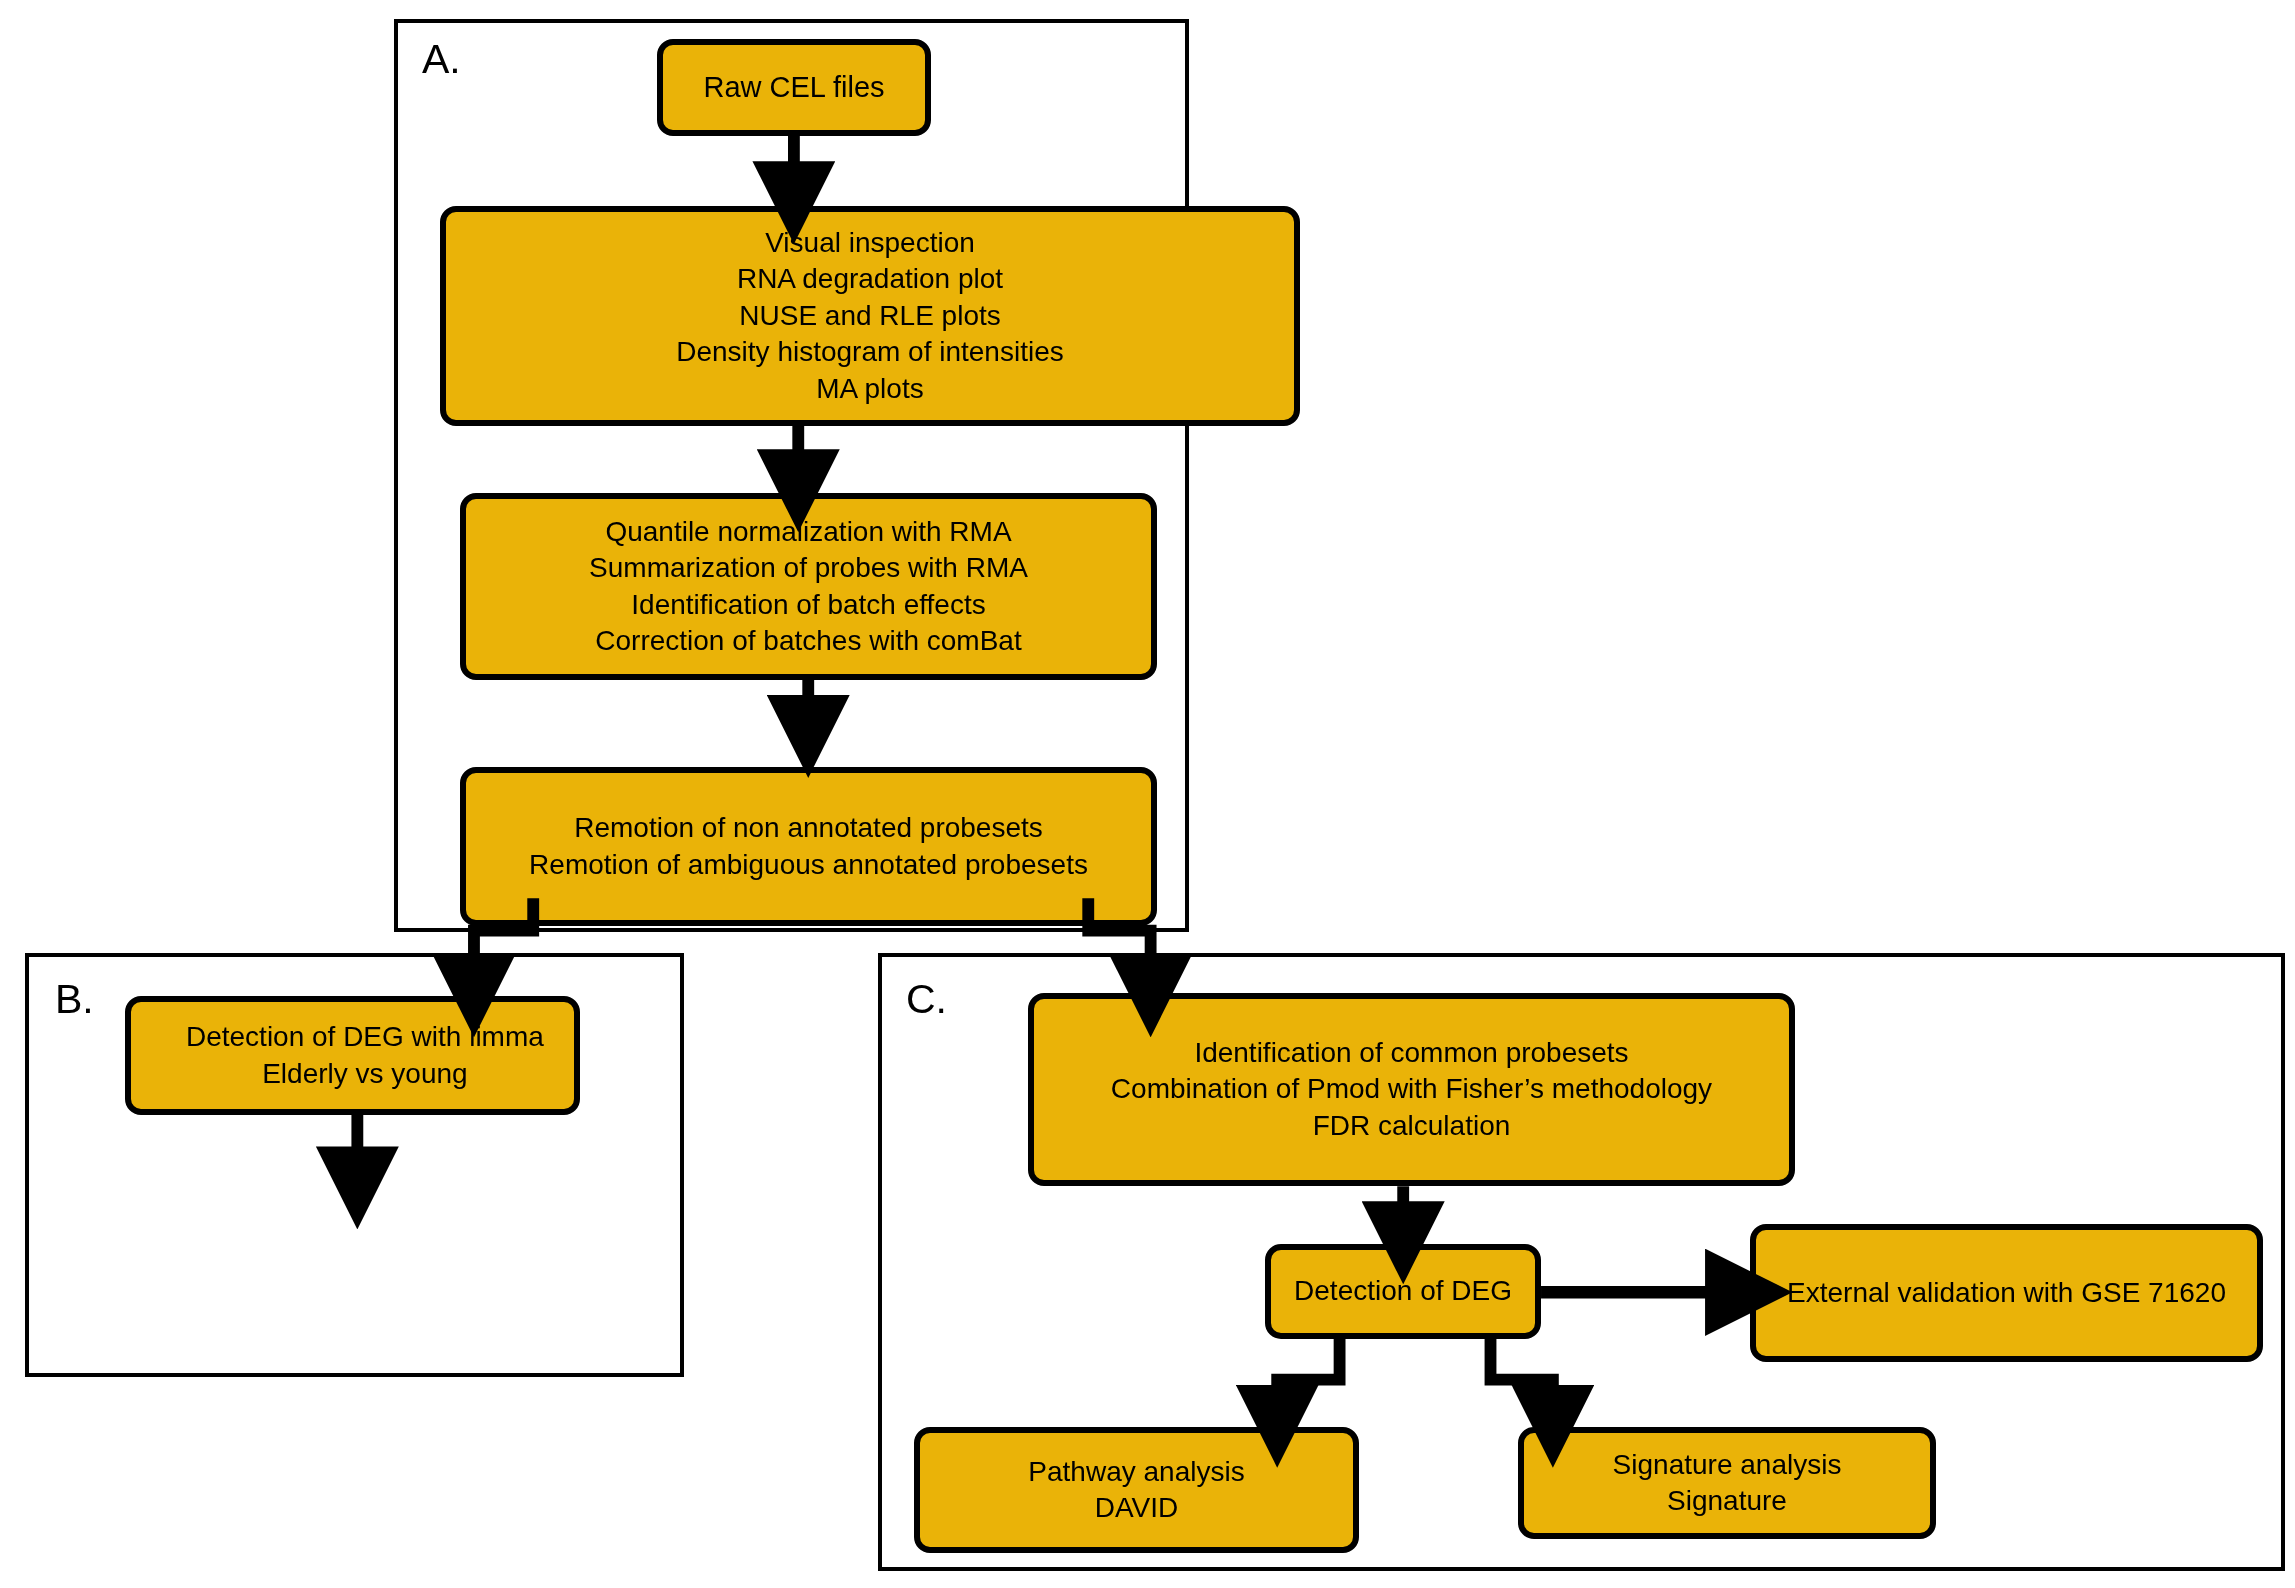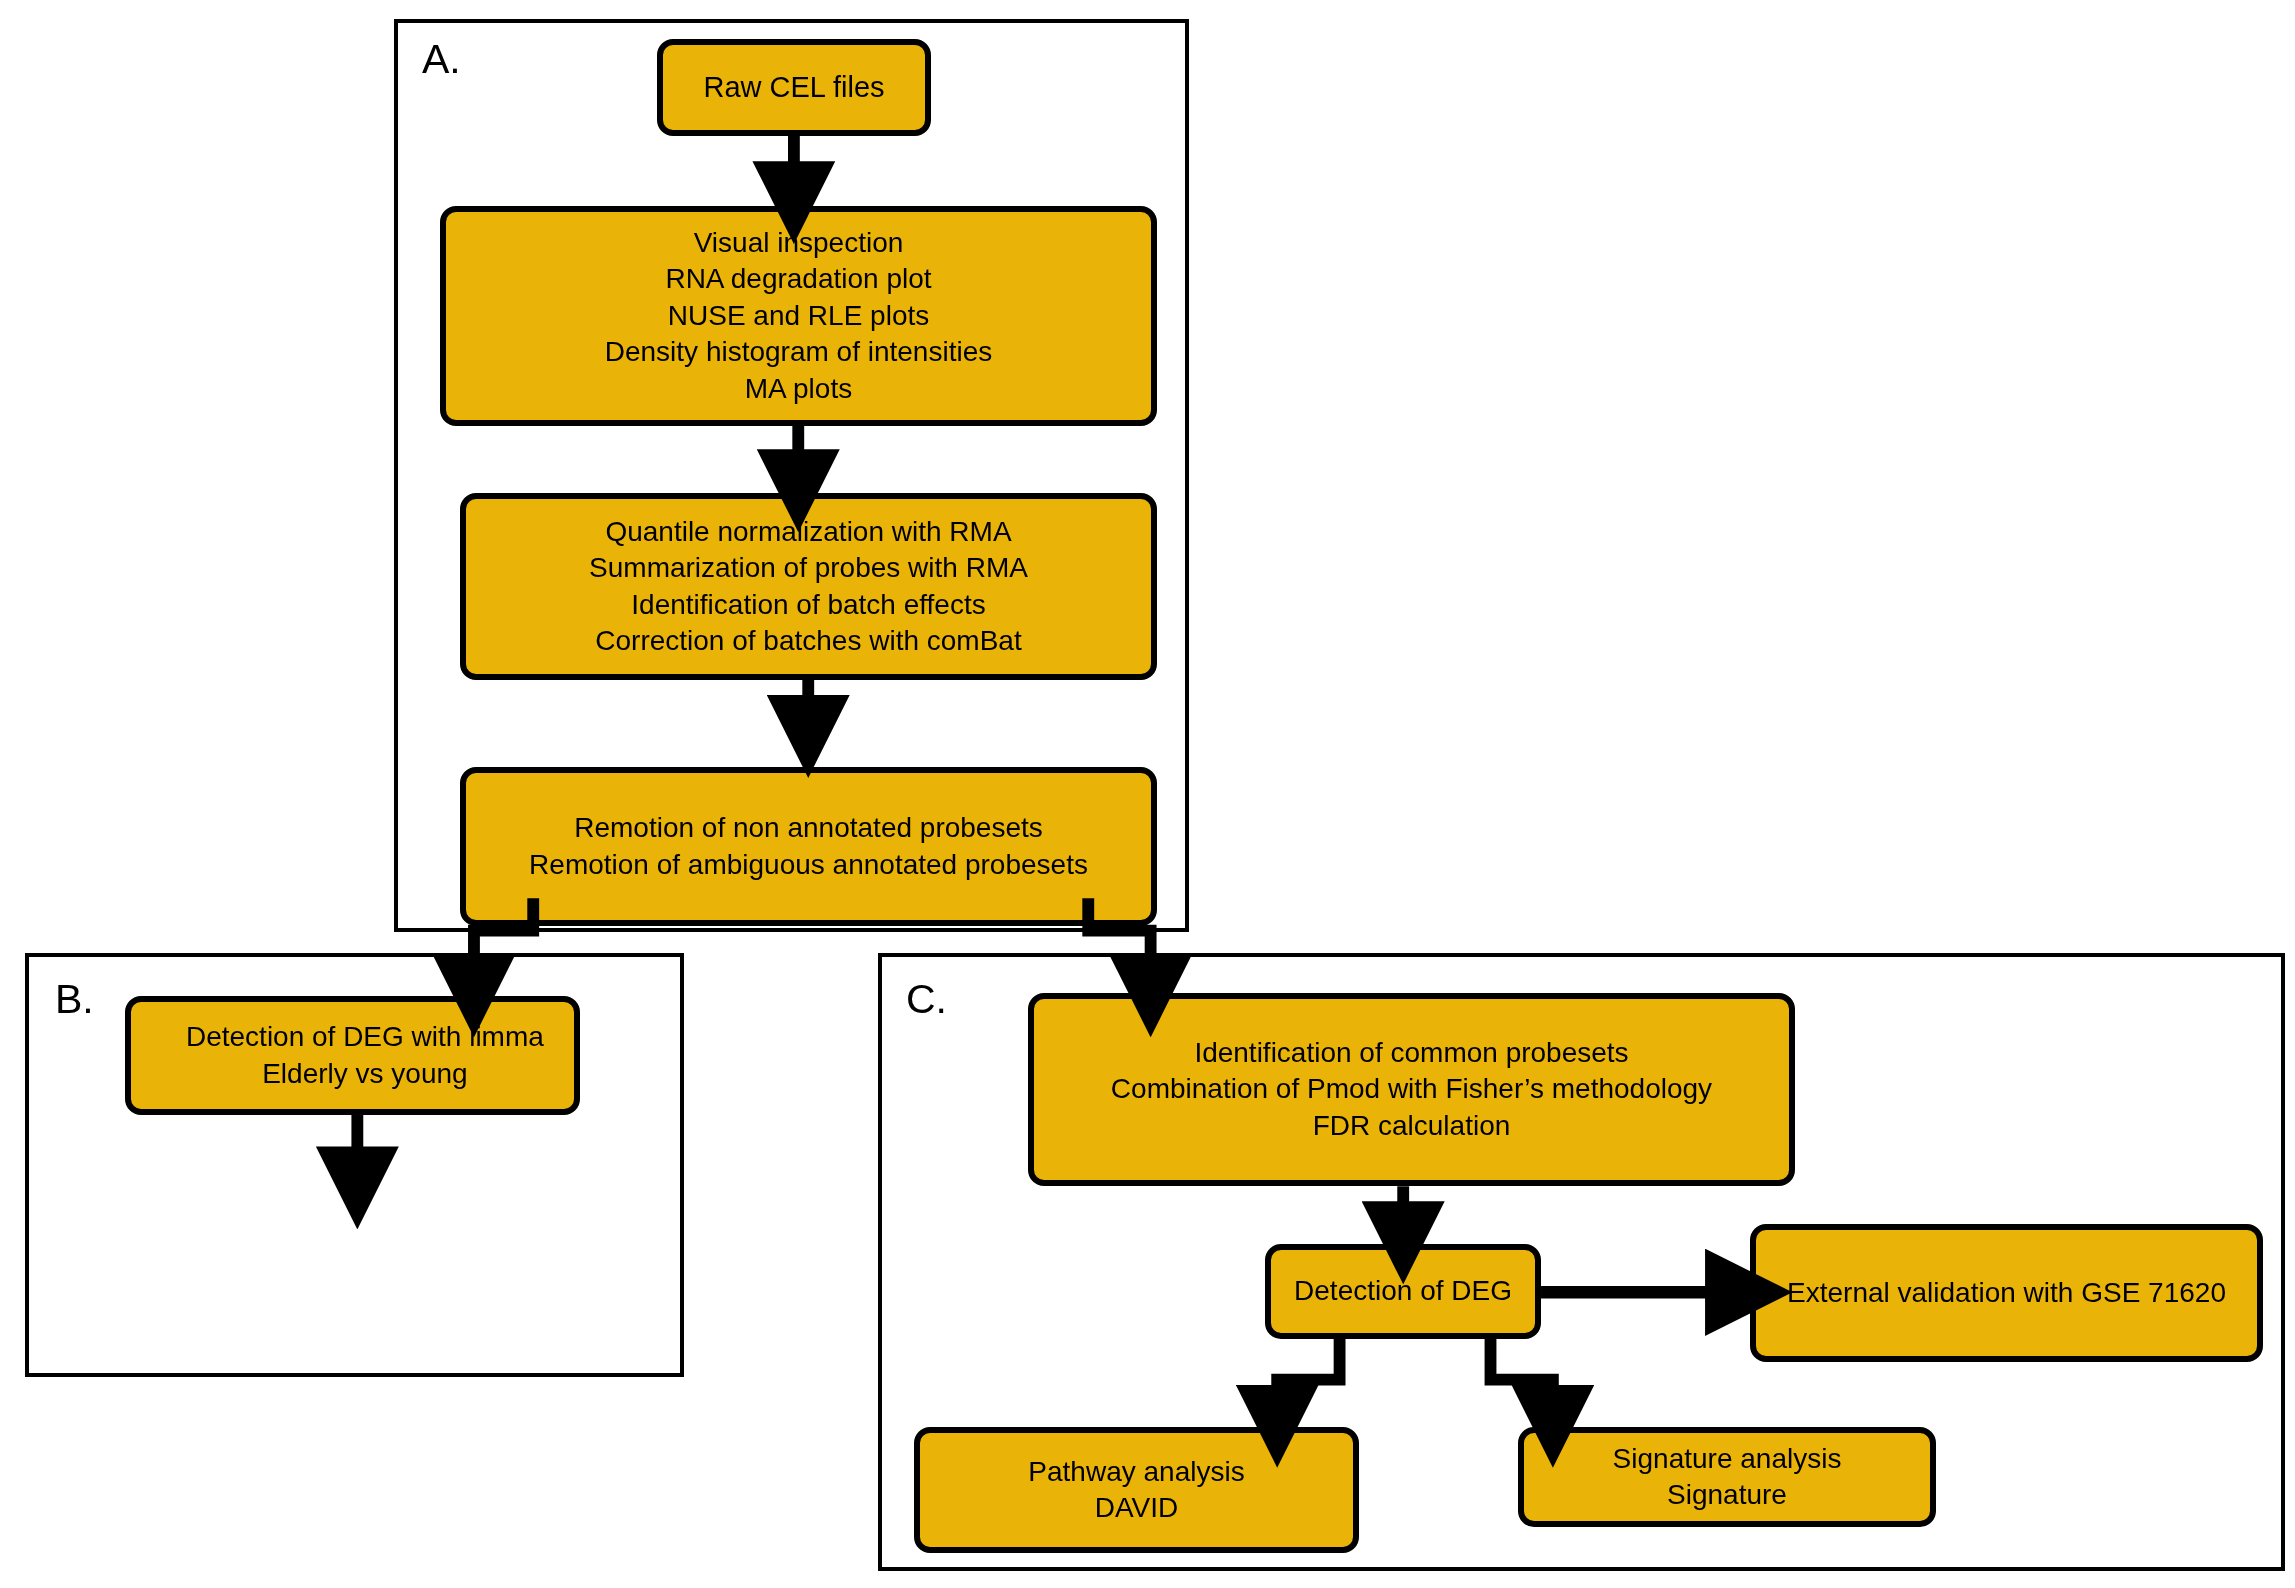--- a/index.html
+++ b/index.html
@@ -55,21 +55,21 @@
 
 <div id="root">
 
   <div class="panel" style="left:394px;top:18.7px;width:795px;height:913px;"></div>
   <div class="panel-label" style="left:422px;top:39px;">A.</div>
 
   <div class="node" style="left:657px;top:39px;width:274px;height:97px;font-size:29px;">
     <span class="ln">Raw CEL files</span>
   </div>
 
-  <div class="node" style="left:440px;top:206px;width:717px;height:220px;">
+  <div class="node" style="left:440px;top:206px;width:860px;height:220px;">
     <span class="ln">Visual inspection</span>
     <span class="ln">RNA degradation plot</span>
     <span class="ln">NUSE and RLE plots</span>
     <span class="ln">Density histogram of intensities</span>
     <span class="ln">MA plots</span>
   </div>
 
   <div class="node" style="left:460px;top:493px;width:697px;height:187px;">
     <span class="ln">Quantile normalization with RMA</span>
     <span class="ln">Summarization of probes with RMA</span>
@@ -106,21 +106,21 @@
 
   <div class="node" style="left:1750px;top:1224px;width:513px;height:138px;">
     <span class="ln">External validation  with GSE 71620</span>
   </div>
 
   <div class="node" style="left:914px;top:1427px;width:445px;height:126px;">
     <span class="ln">Pathway analysis</span>
     <span class="ln">DAVID</span>
   </div>
 
-  <div class="node" style="left:1518px;top:1427px;width:418px;height:100px;">
+  <div class="node" style="left:1518px;top:1427px;width:418px;height:112px;">
     <span class="ln">Signature analysis</span>
     <span class="ln">Signature</span>
   </div>
 
   <svg class="links" viewBox="0 0 3680 2546">
     <defs>
       <marker id="ah" markerWidth="7" markerHeight="7" refX="2.2" refY="3.5" orient="auto" markerUnits="strokeWidth">
         <path d="M0,0 L7,3.5 L0,7 Z" fill="#000000"></path>
       </marker>
     </defs>

